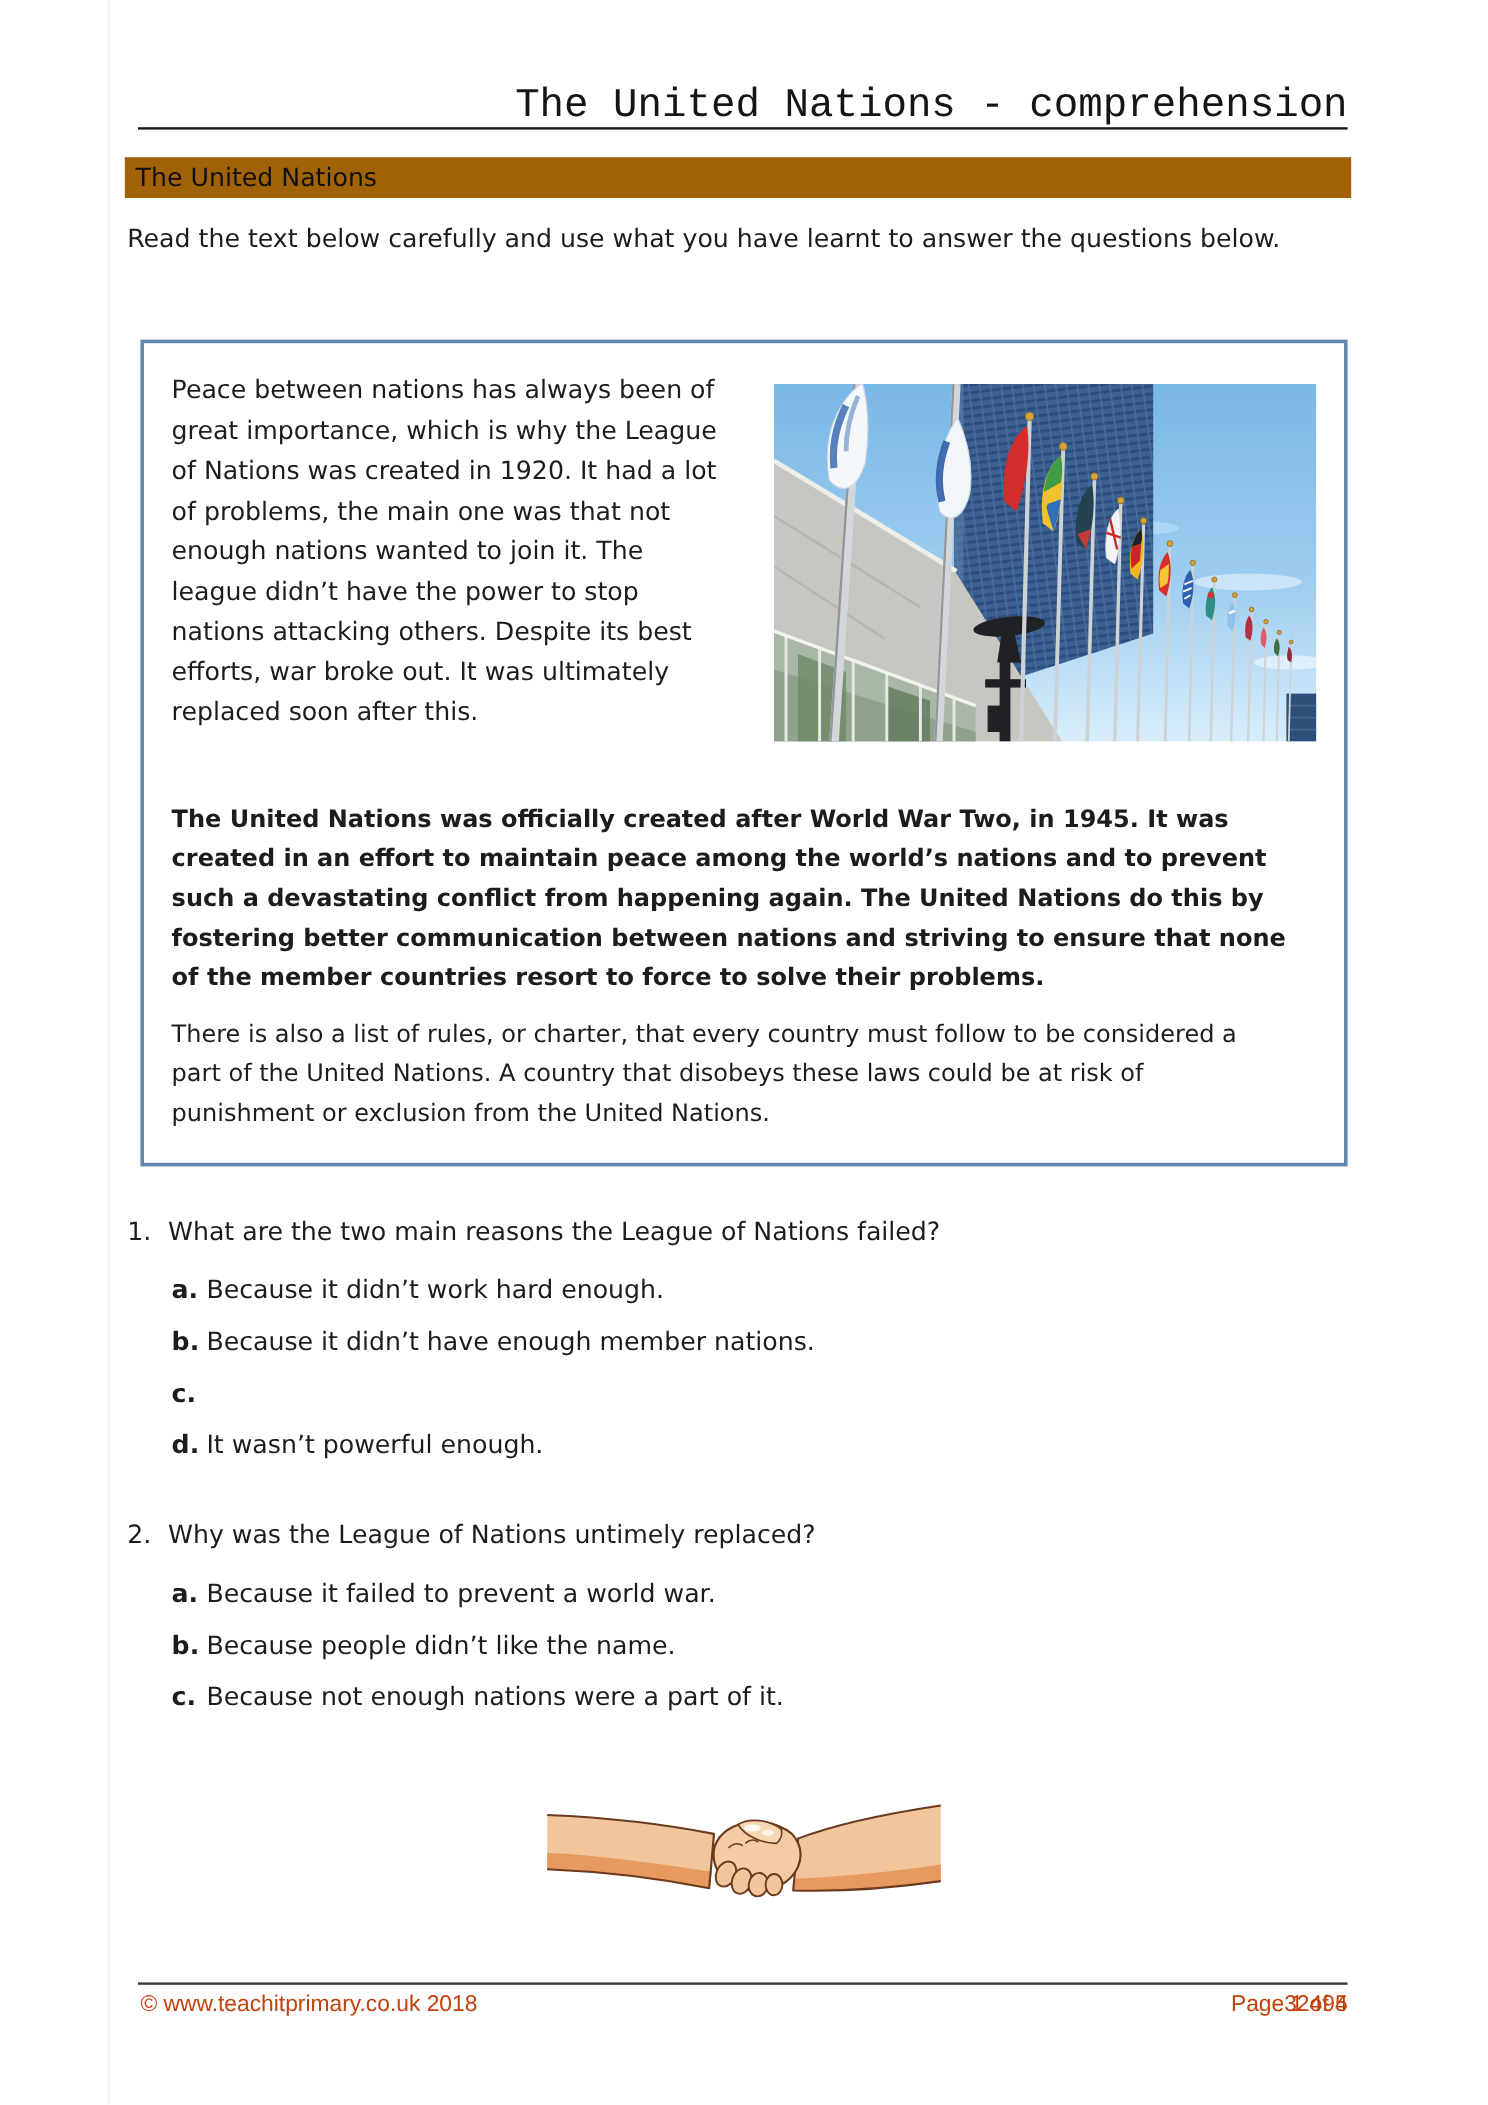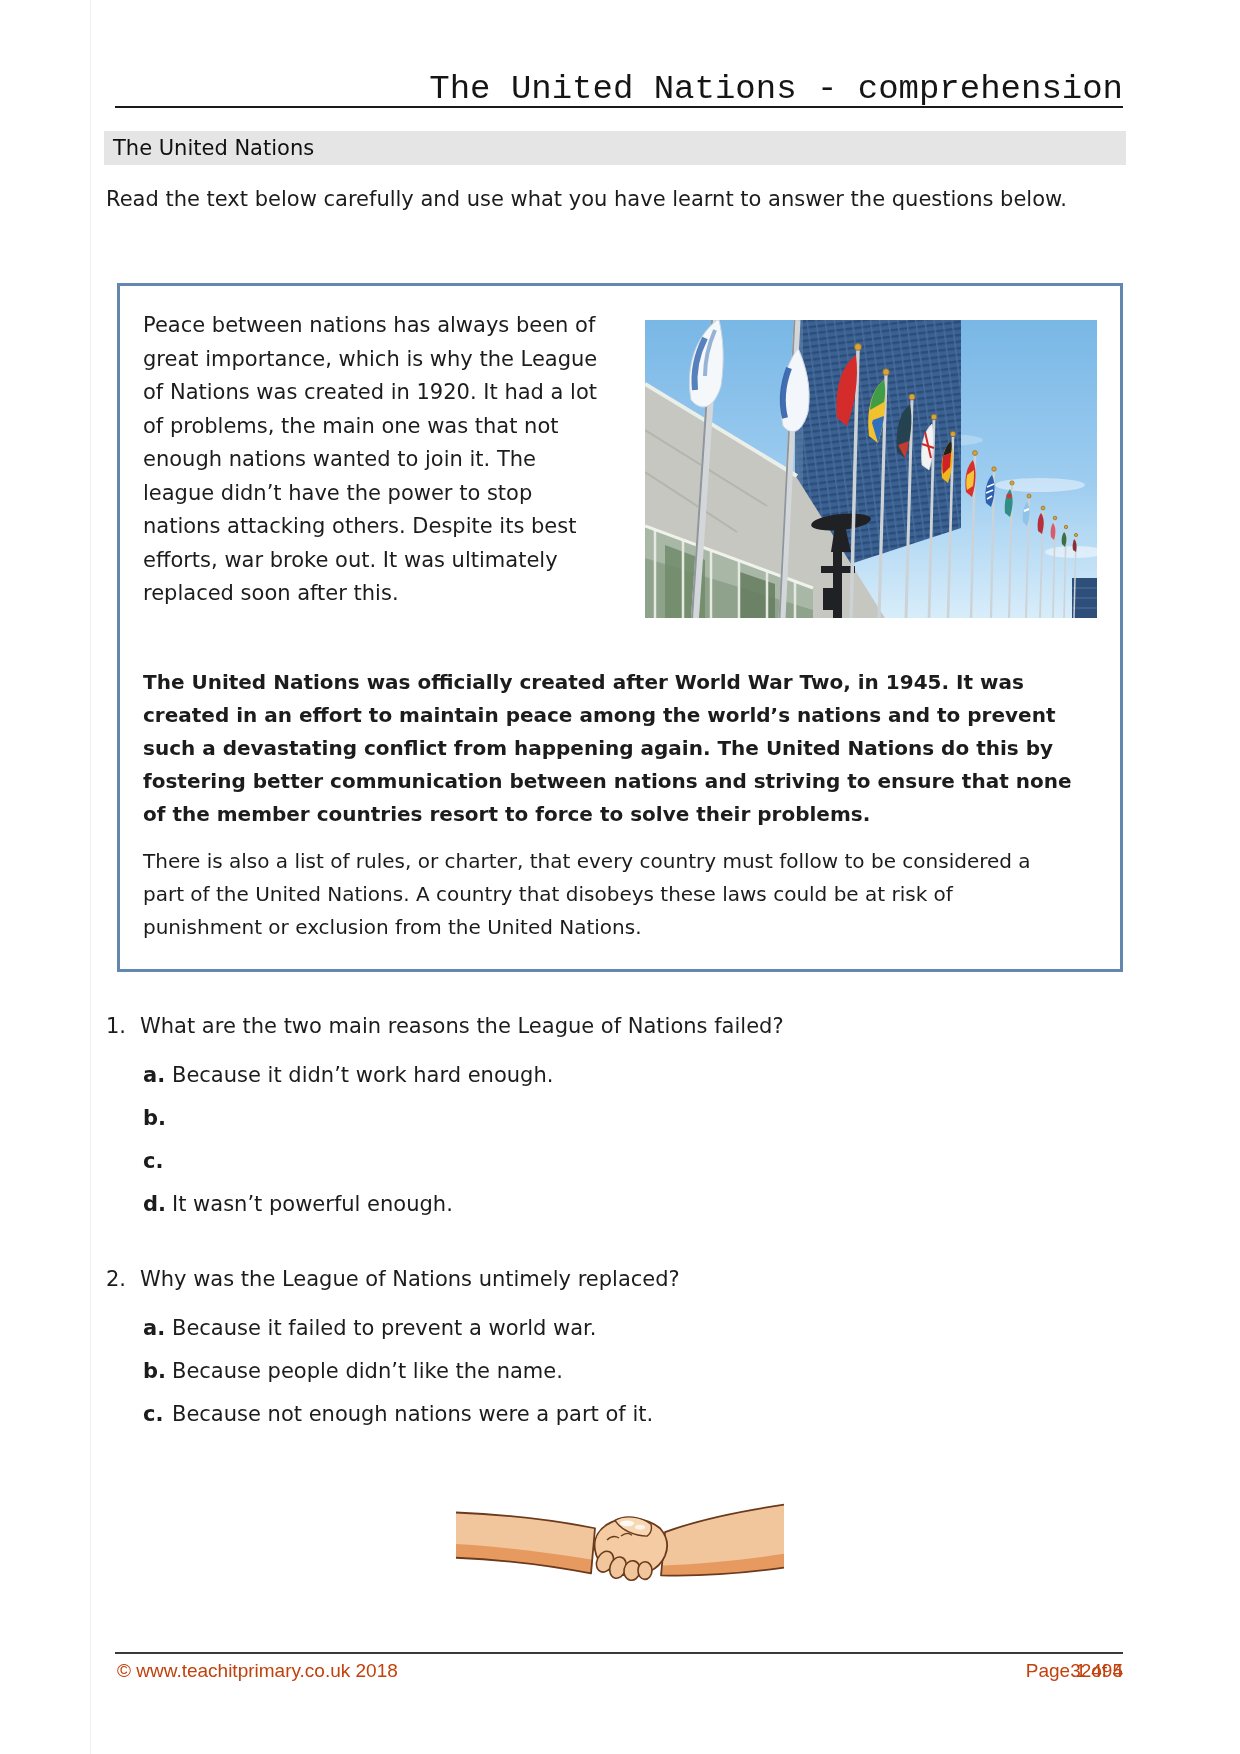--- a/index.html
+++ b/index.html
@@ -2,21 +2,21 @@
 <html><head>
 <meta charset="utf-8">
 <style>
   html,body{margin:0;padding:0;background:#fff;}
   .page{position:relative;width:1240px;height:1754px;background:#ffffff;overflow:hidden;
         font-family:"DejaVu Sans",sans-serif;color:#1c1c1c;}
   .scan-line{position:absolute;left:90px;top:0;width:1px;height:100%;background:#efefef;}
   .doc-title{position:absolute;top:70px;right:117px;font-family:Liberation Mono, monospace;
              font-size:34px;color:#151515;white-space:nowrap;}
   .header-rule{position:absolute;left:115px;top:106px;width:1008px;height:2px;background:#1a1a1a;}
-  .section-bar{position:absolute;left:104px;top:131px;width:1022px;height:34px;background:#e5e5e5;
+  .section-bar{position:absolute;left:104px;top:131px;width:1022px;height:34px;background:#a16207;
                font-size:21px;line-height:34px;padding-left:9px;box-sizing:border-box;color:#101010;}
   .intro{position:absolute;left:106px;top:183px;width:1000px;font-size:21px;line-height:32px;}
   .passage-box{position:absolute;left:117px;top:283px;width:1006px;height:689px;
                border:3px solid #6288ae;box-sizing:border-box;background:transparent;}
   .flags-photo{position:absolute;left:645px;top:320px;width:452px;height:298px;display:block;}
   .para{position:absolute;left:143px;}
   .p1{top:309px;width:470px;font-size:21px;line-height:33.5px;}
   .p2{top:666px;width:930px;font-size:20px;line-height:33px;font-weight:bold;}
   .p3{top:845px;width:930px;font-size:20px;line-height:33px;}
   .question{position:absolute;left:106px;font-size:21px;}
@@ -183,20 +183,21 @@
       <span class="q-num">1.</span>
       <span class="q-text">What are the two main reasons the League of Nations failed?</span>
     </div>
     <div class="options">
       <div class="opt">
         <span class="opt-letter">a.</span>
         <span class="opt-text">Because it didn’t work hard enough.</span>
       </div>
       <div class="opt">
         <span class="opt-letter">b.</span>
+        <span class="opt-text">Because it didn’t have enough member nations.</span>
       </div>
       <div class="opt">
         <span class="opt-letter">c.</span>
       </div>
       <div class="opt">
         <span class="opt-letter">d.</span>
         <span class="opt-text">It wasn’t powerful enough.</span>
       </div>
     </div>
   </div>

